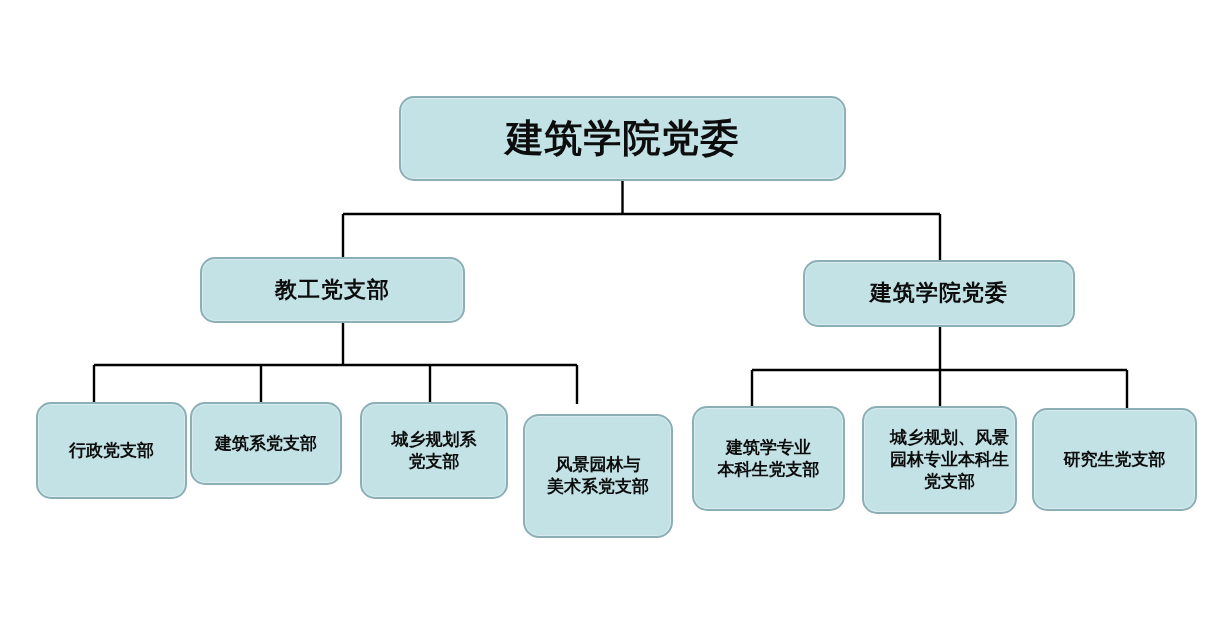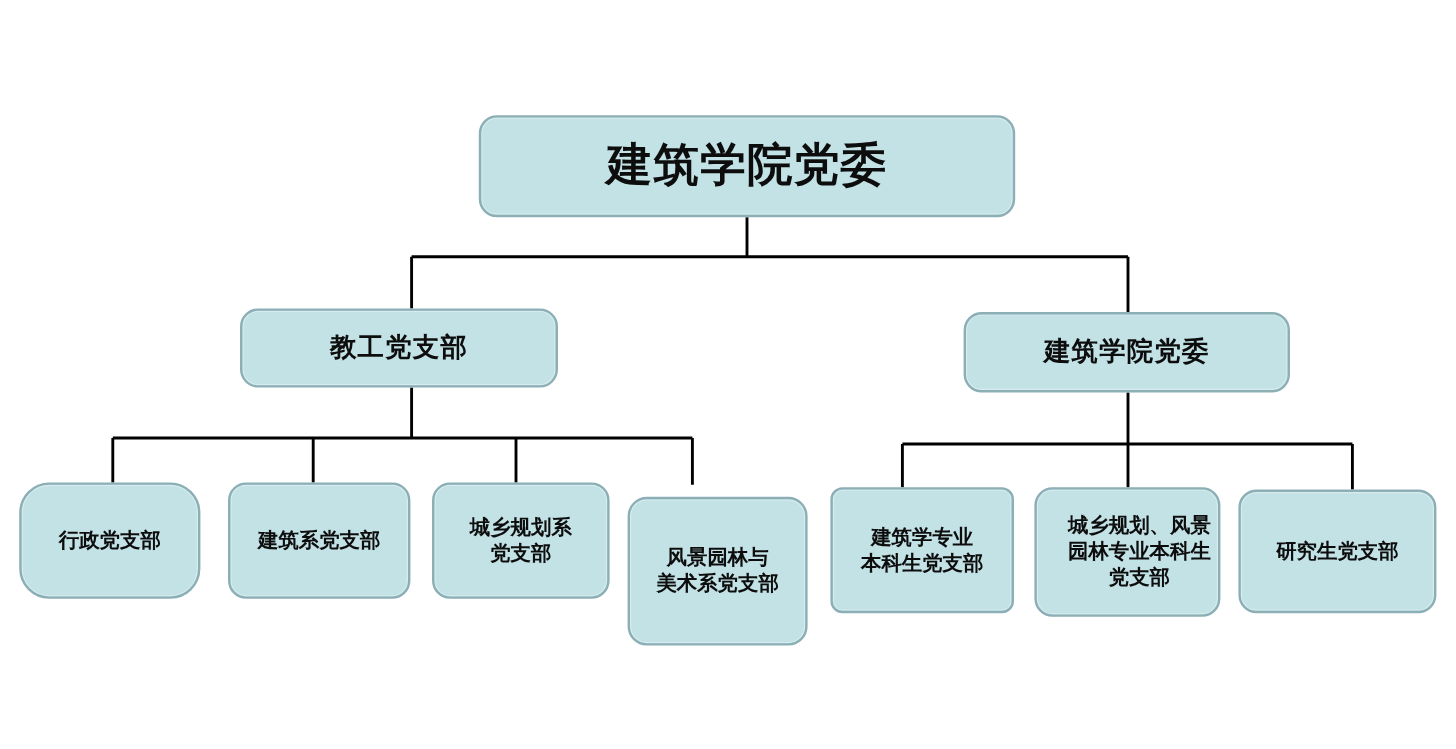--- a/index.html
+++ b/index.html
@@ -42,25 +42,25 @@
     padding: 2px 6px;
   }
   .lvl1 { font-size: 38px; letter-spacing: 1px; }
   .lvl2 { font-size: 22px; letter-spacing: 1px; }
   .lvl3 { font-size: 17px; }
 
   
   #node-root      { left: 399px;  top: 96px;  width: 447px; height: 85px;  }
   #node-faculty   { left: 200px;  top: 257px; width: 265px; height: 66px;  }
   #node-student   { left: 803px;  top: 260px; width: 272px; height: 67px;  }
-  #node-admin     { left: 16px;   top: 402px; width: 151px; height: 97px; border-radius: 25px;  }
-  #node-archdept  { left: 190px;  top: 402px; width: 152px; height: 97px;  }
+  #node-admin     { left: 36px;   top: 402px; width: 151px; height: 97px;  }
+  #node-archdept  { left: 190px;  top: 402px; width: 152px; height: 83px;  }
   #node-planning  { left: 360px;  top: 402px; width: 148px; height: 97px;  }
   #node-landscape { left: 523px;  top: 414px; width: 150px; height: 124px; border-radius: 16px; }
-  #node-archug    { left: 692px;  top: 406px; width: 153px; height: 105px; border-radius: 10px; }
+  #node-archug    { left: 692px;  top: 406px; width: 153px; height: 105px; }
   #node-planug    { left: 862px;  top: 406px; width: 155px; height: 108px; justify-content: flex-end; }
   #node-grad      { left: 1032px; top: 408px; width: 165px; height: 103px; }
 </style>
 </head>
 <body>
 
 <div class="stage">
 
   <svg class="connectors" viewBox="0 0 1213 624" xmlns="http://www.w3.org/2000/svg">
 

